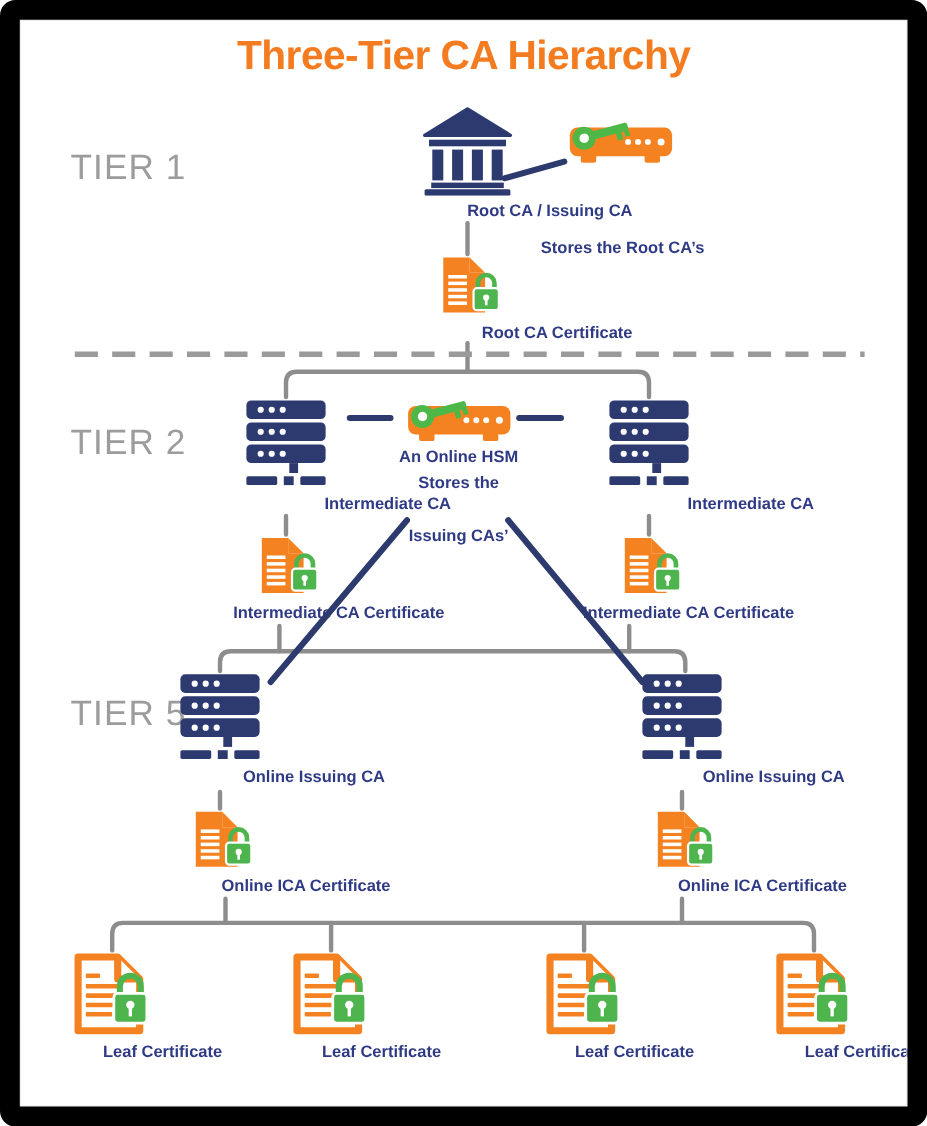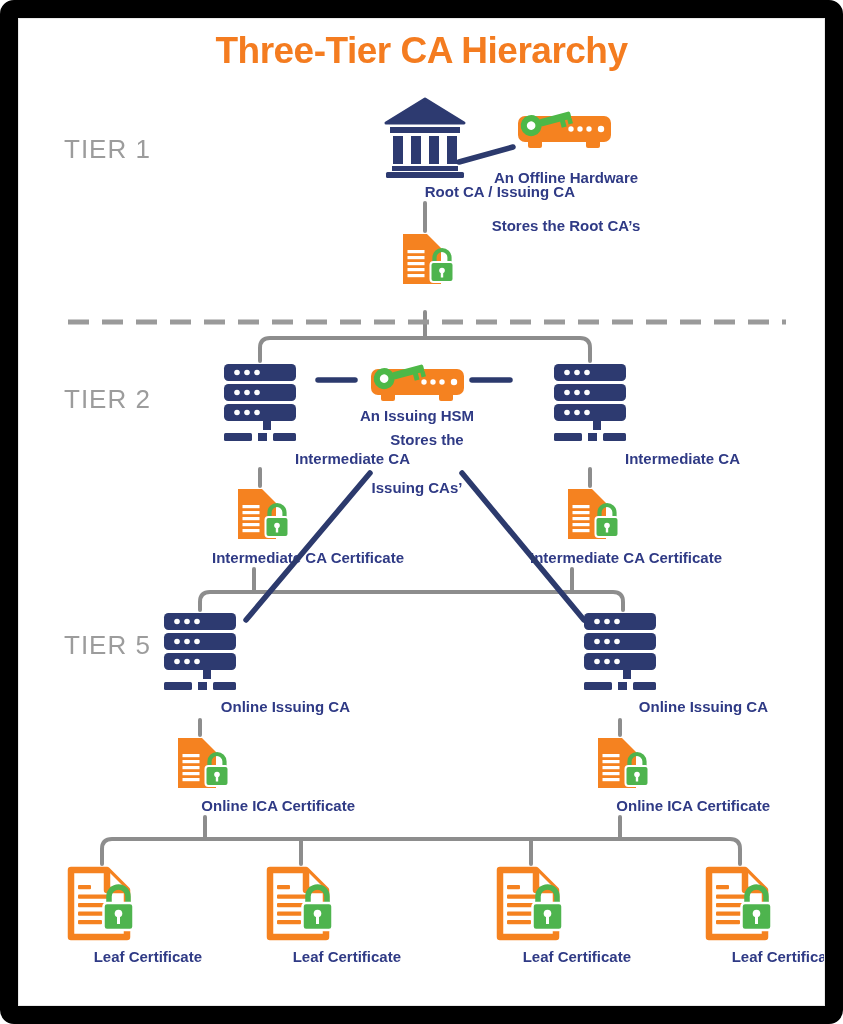--- a/index.html
+++ b/index.html
@@ -2,21 +2,21 @@
 <html><head>
 <meta charset="utf-8">
 <style>
   html,body{margin:0;padding:0;background:#ffffff;}
   .canvas{position:relative;width:843px;height:1024px;background:#ffffff;overflow:hidden;
           font-family:Liberation Sans, sans-serif;}
   .frame{position:absolute;inset:0;border:18px solid #000;border-radius:14px;pointer-events:none;z-index:10;}
   .inner-edge{position:absolute;inset:18px;border:1px solid #e9e9e9;pointer-events:none;z-index:9;}
   .title{position:absolute;left:0;top:30px;width:843px;text-align:center;
          color:#f47c20;font-size:37px;font-weight:bold;letter-spacing:-0.5px;}
-  .tier{position:absolute;left:64px;color:#9c9c9c;font-size:26px;letter-spacing:1px;}
+  .tier{position:absolute;left:64px;color:#9c9c9c;font-size:32px;letter-spacing:1px;}
   .lbl{position:absolute;width:300px;text-align:right;color:#2f3a85;
        font-size:15px;font-weight:bold;line-height:18px;}
   .note-line{position:absolute;width:300px;text-align:center;color:#2f3a85;
        font-size:15px;font-weight:bold;line-height:24px;}
   .lbl,.note-line,.tier,.title{pointer-events:none;}
   svg.icon{position:absolute;z-index:3;}
   #connectors{position:absolute;left:0;top:0;z-index:2;}
 </style>
 </head>
 <body>
@@ -141,41 +141,41 @@
   <div class="tier" style="top:630px;">TIER 5</div>
 
   <svg class="icon" style="left:383px;top:96px;" width="84" height="82">
       <use href="#sym-bank"></use>
     </svg>
   <div class="lbl" style="left:275px;top:183px;">Root CA / Issuing CA</div>
 
   <svg class="icon" style="left:517px;top:99px;" width="95" height="52">
       <use href="#sym-hsm"></use>
     </svg>
-  <div class="note-line" style="left:416px;top:166px;">An Offline Hardware</div>
   <div class="note-line" style="left:416px;top:214px;text-align:center;">Stores the Root CA’s</div>
 
   <svg class="icon" style="left:396px;top:233px;" width="58" height="58">
       <use href="#sym-cert"></use>
     </svg>
+  <div class="lbl" style="left:275px;top:294px;">Root CA Certificate</div>
 
   <svg class="icon" style="left:212px;top:363px;" width="96" height="86">
       <use href="#sym-server"></use>
     </svg>
   <svg class="icon" style="left:542px;top:363px;" width="96" height="86">
       <use href="#sym-server"></use>
     </svg>
   <div class="lbl" style="left:110px;top:450px;">Intermediate CA</div>
   <div class="lbl" style="left:440px;top:450px;">Intermediate CA</div>
 
   <svg class="icon" style="left:370px;top:352px;" width="95" height="52">
       <use href="#sym-hsm"></use>
     </svg>
-  <div class="note-line" style="left:267px;top:404px;">An Issuing HSM</div>
-  <div class="note-line" style="left:277px;top:428px;">Stores the</div>
+  <div class="note-line" style="left:267px;top:404px;">An Online HSM</div>
+  <div class="note-line" style="left:267px;top:428px;">Stores the</div>
   <div class="note-line" style="left:267px;top:476px;">Issuing CAs’</div>
 
   <svg class="icon" style="left:231px;top:488px;" width="58" height="58">
       <use href="#sym-cert"></use>
     </svg>
   <svg class="icon" style="left:561px;top:488px;" width="58" height="58">
       <use href="#sym-cert"></use>
     </svg>
   <div class="lbl" style="left:104px;top:549px;">Intermediate CA Certificate</div>
   <div class="lbl" style="left:422px;top:549px;">Intermediate CA Certificate</div>

